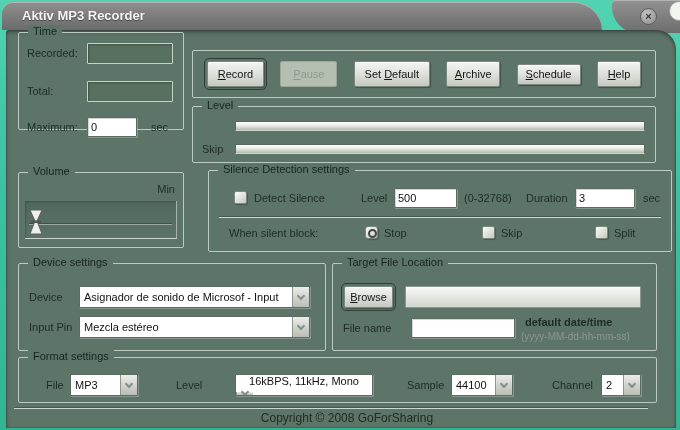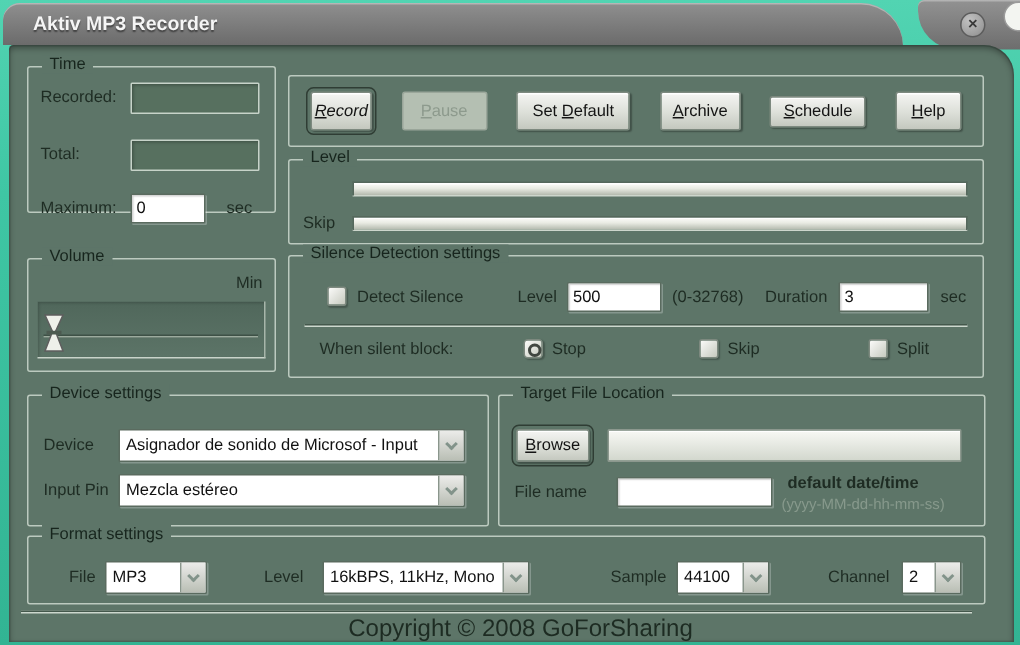--- a/index.html
+++ b/index.html
@@ -127,49 +127,49 @@
     transform:rotate(45deg);
   }
   .divline {
     position:absolute; height:2px;
     background:#cdd8ce; border-top:1px solid #44584c;
   }
   .hint1 { font-size:11px; color:#1e2c23; font-weight:bold; }
   .hint2 { font-size:10px; color:#87998c; }
   .copyright {
     position:absolute; width:100%; text-align:center;
-    font-size:16px; color:#1d2b22;padding-left:12px;
+    font-size:12px; color:#1d2b22;padding-left:12px;
   }
 </style>
 </head>
 <body>
 
 <div class="titlebar">
   <div class="title-text">Aktiv MP3 Recorder</div>
 </div>
 <div class="titlebar-blob">
   <div class="white-orb"></div>
   <div class="close-btn">×</div>
 </div>
 
 <div class="panel">
 
-  <div class="gbox" style="left:12px; top:14px; width:166px; height:98px;">
+  <div class="gbox" style="left:12px; top:2px; width:166px; height:98px;">
     <span class="legend">Time</span>
     <span class="lbl" style="left:8px; top:14px;">Recorded:</span>
     <div class="sunk" style="left:68px; top:10px; width:86px; height:21px;"></div>
     <span class="lbl" style="left:8px; top:52px;">Total:</span>
     <div class="sunk" style="left:68px; top:48px; width:86px; height:21px;"></div>
     <span class="lbl" style="left:8px; top:88px;">Maximum:</span>
     <input class="tin" style="left: 68px; top: 84px; width: 50px; height: 20px;" value="0">
     <span class="lbl" style="left:132px; top:88px;">sec</span>
   </div>
 
   <div class="gbox" style="left:186px; top:20px; width:464px; height:48px; display:flex; align-items:center; justify-content:space-between; padding:0 14px;">
-    <button class="btn focused" style="width:41px; height:26px;font-style:italic;"><u>R</u>ecord</button>
+    <button class="btn focused" style="width:57px; height:26px;"><u>R</u>ecord</button>
     <button class="btn disabled" style="width:57px; height:26px;"><u>P</u>ause</button>
     <button class="btn" style="width:76px; height:26px;">Set <u>D</u>efault</button>
     <button class="btn" style="width:54px; height:26px;"><u>A</u>rchive</button>
     <button class="btn" style="width:64px; height:21px;"><u>S</u>chedule</button>
     <button class="btn" style="width:44px; height:26px;"><u>H</u>elp</button>
   </div>
 
   <div class="gbox" style="left:186px; top:76px; width:464px; height:57px;">
     <span class="legend">Level</span>
     <span class="lbl" style="left:9px; top:13px;margin-left:44px;">Left</span>
@@ -190,21 +190,21 @@
                   background:#3e5146; border-bottom:1px solid #9cab9e;"></div>
       <div style="position:absolute; left:4px; top:8px; width:14px; height:27px;">
         <svg width="14" height="27" viewBox="0 0 14 27">
           <path d="M1,1 L13,1 L8,12 L13,25 L1,25 L6,12 Z" fill="#eef0ea" stroke="#5e5e5e" stroke-width="1"></path>
           <rect x="2" y="11.5" width="10" height="2.5" fill="#4c5a50"></rect>
         </svg>
       </div>
     </div>
   </div>
 
-  <div class="gbox" style="left:186px; top:140px; width:464px; height:82px;">
+  <div class="gbox" style="left:202px; top:140px; width:464px; height:82px;">
     <span class="legend">Silence Detection settings</span>
     <span class="checkbox" style="left:25px; top:20px;"></span>
     <span class="lbl" style="left:45px; top:21px;">Detect Silence</span>
     <span class="lbl" style="left:152px; top:21px;">Level</span>
     <input class="tin" style="left: 185px; top: 17px; width: 63px; height: 20px;" value="500">
     <span class="lbl" style="left:255px; top:21px;">(0-32768)</span>
     <span class="lbl" style="left:317px; top:21px;">Duration</span>
     <input class="tin" style="left: 366px; top: 17px; width: 60px; height: 20px;" value="3">
     <span class="lbl" style="left:434px; top:21px;">sec</span>
     <div class="divline" style="left:10px; right:10px; top:45px;"></div>
@@ -251,21 +251,21 @@
   <div class="gbox" style="left:12px; top:327px; width:639px; height:46px;">
     <span class="legend">Format settings</span>
     <span class="lbl" style="left:27px; top:21px;">File</span>
     <div class="combo" style="left:51px; top:16px; width:68px;">
       <span class="txt">MP3</span>
       <span class="cbtn">
           <span class="chev"></span>
         </span>
     </div>
     <span class="lbl" style="left:157px; top:21px;">Level</span>
-    <div class="combo" style="left:196px; top:16px; width:138px;">
+    <div class="combo" style="left:216px; top:16px; width:138px;flex-direction:column;">
       <span class="txt">16kBPS, 11kHz, Mono</span>
       <span class="cbtn">
           <span class="chev"></span>
         </span>
     </div>
     <span class="lbl" style="left:388px; top:21px;">Sample</span>
     <div class="combo" style="left:432px; top:16px; width:62px;justify-content:center;">
       <span class="txt">44100</span>
       <span class="cbtn">
           <span class="chev"></span>

